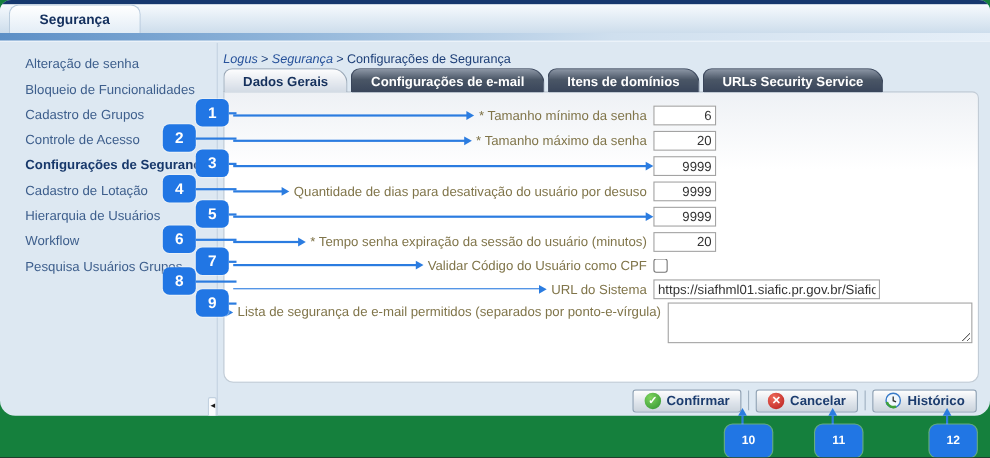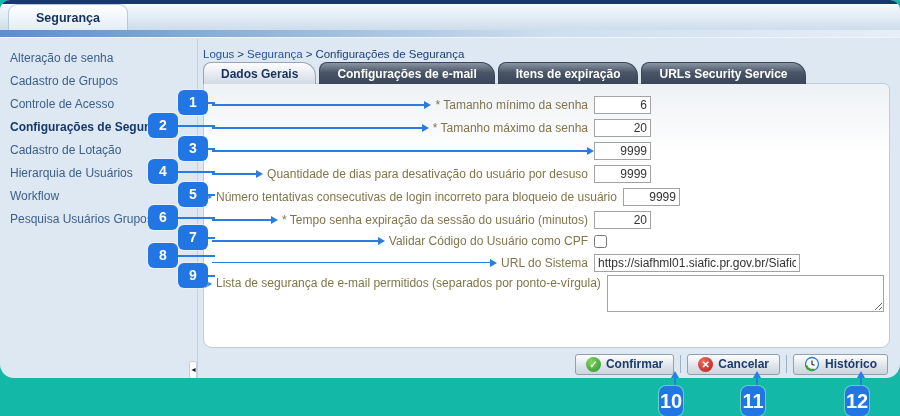--- a/index.html
+++ b/index.html
@@ -1,49 +1,49 @@
 <!DOCTYPE html>
 <html><head>
 <meta charset="utf-8">
 <style>
   * { margin:0; padding:0; box-sizing:border-box; }
   html,body { background:#000; }
   body { font-family:"Liberation Sans", sans-serif; }
-  #screen { position:relative; width:900px; height:416px; background:#14b8a6; overflow:hidden; }
+  #screen { position:relative; width:900px; height:416px; background:#15803d; overflow:hidden; }
 
   
   .window { position:absolute; left:0; top:0; width:900px; height:378px;
             background:#dde8f2; border-radius:10px 10px 14px 14px; overflow:hidden; }
   .topbar { position:absolute; left:0; top:0; width:100%; height:4px; background:#16386e; }
   .tabstrip { position:absolute; left:0; top:4px; width:100%; height:26px;
               background:linear-gradient(#f6fafd, #cdddec); }
   .win-tab { position:absolute; left:8px; bottom:0; height:26px; line-height:27px;
              padding:0 27px; background:linear-gradient(#ffffff, #e3edf6);
              border:1px solid #b6c9db; border-bottom:none; border-radius:9px 9px 0 0;
              font-size:12.5px; font-weight:bold; color:#14305e; }
   .band { position:absolute; left:0; top:30px; width:100%; height:8px;
           background:linear-gradient(to right, #5c8fc6 0%, #8fb4d9 28%, #cfdfee 62%, #e6eff8 100%);
           border-bottom:1px solid #eef4fa; }
 
   
   .sidebar { position:absolute; left:0; top:39px; width:197px; bottom:0; padding-top:8px; }
   .side-item { height:23px; line-height:23px; padding-left:10px; font-size:12px;
-               color:#3d5e8c; white-space:nowrap; cursor:pointer; }
+               color:#3d5e8c; white-space:nowrap; cursor:pointer;margin-left:13px; }
   .side-item.active { font-weight:bold; color:#17386b; }
   .vdivider { position:absolute; left:197px; top:39px; bottom:0; width:1px; background:#c2d1e0; }
   .splitter-handle { position:absolute; left:189px; top:361px; width:8px; height:18px;
                      background:#fafcfe; border:1px solid #c2d1e0; border-radius:2px;
                      font-size:7px; line-height:16px; text-align:center; color:#1a1a1a; cursor:pointer; }
 
   
   .main { position:absolute; left:203px; top:39px; right:7px; bottom:0; }
   .main-header { display:flex; justify-content:space-between; align-items:flex-end; height:21px; padding-right:2px; }
   .page-title { font-size:15px; font-weight:bold; color:#1b4ca3; }
   .breadcrumb { font-size:11.5px; color:#1c3e77; }
-  .breadcrumb .crumb-link { color:#27529b; cursor:pointer; }
+  .breadcrumb .crumb-link { color:#27529b; cursor:pointer;font-style:italic; }
   .breadcrumb .sep { margin:0 3px; }
 
   .tabs { display:flex; gap:3px; height:22px; margin-top:2px; position:relative; z-index:2; }
   .tab { line-height:22px; padding:0 17px; font-size:12px; font-weight:bold;
          border-radius:8px 14px 0 0; cursor:pointer; white-space:nowrap; }
   .tab.inactive { color:#ffffff; background:linear-gradient(#8b95a4, #4a5666 45%, #39455a);
                   border:1px solid #39455a; border-bottom:none; }
   .tab.active { color:#15305c; background:linear-gradient(#fdfdfe, #d2dae4);
                 border:1px solid #97a5b4; border-bottom:none; }
 
@@ -96,21 +96,21 @@
              z-index:30; box-shadow:0 0 0 1px rgba(255,255,255,0.35); }
   .callout.side::after { content:""; position:absolute; left:100%; top:50%; margin-top:-1px; height:2px;
                          background:#2b7ce0; }
   .callout.c-odd::after { width:7px; }
   .callout.c-even::after { width:37px; }
   .c1 { left:178px; top:90px; }  .c2 { left:148px; top:113px; }
   .c3 { left:178px; top:136px; } .c4 { left:148px; top:159px; }
   .c5 { left:178px; top:182px; } .c6 { left:148px; top:205px; }
   .c7 { left:178px; top:225px; } .c8 { left:148px; top:243px; }
   .c9 { left:178px; top:263px; }
-  .callout.bottom { width:24px; height:30px; line-height:30px; font-size:20px; border-radius:7px; }
+  .callout.bottom { width:43px; height:30px; line-height:30px; font-size:11px; border-radius:7px; }
   .c10 { left:659px; top:386px; } .c11 { left:741px; top:386px; } .c12 { left:845px; top:386px; }
   .uparrow-line { position:absolute; width:2px; height:8px; background:#2b7ce0; z-index:30; }
   .uparrow-head { position:absolute; width:0; height:0; border-bottom:7px solid #2b7ce0;
                   border-left:4.5px solid transparent; border-right:4.5px solid transparent; z-index:30; }
   .ua10-l { left:674px; top:378px; } .ua10-h { left:671px; top:371px; }
   .ua11-l { left:756px; top:378px; } .ua11-h { left:753px; top:371px; }
   .ua12-l { left:860px; top:378px; } .ua12-h { left:857px; top:371px; }
 </style>
 </head>
 <body>
@@ -118,20 +118,21 @@
 <div id="screen">
   <div class="window">
     <div class="topbar"></div>
     <div class="tabstrip">
       <div class="win-tab">Segurança</div>
     </div>
     <div class="band"></div>
 
     <div class="sidebar">
       <div class="side-item">Alteração de senha</div>
+      <div class="side-item">Bloqueio de Funcionalidades</div>
       <div class="side-item">Cadastro de Grupos</div>
       <div class="side-item">Controle de Acesso</div>
       <div class="side-item active">Configurações de Segurança</div>
       <div class="side-item">Cadastro de Lotação</div>
       <div class="side-item">Hierarquia de Usuários</div>
       <div class="side-item">Workflow</div>
       <div class="side-item">Pesquisa Usuários Grupos</div>
     </div>
     <div class="vdivider"></div>
     <div class="splitter-handle">◄</div>
@@ -139,21 +140,21 @@
     <div class="main">
       <div class="main-header">
         <div class="breadcrumb">
           <span class="crumb-link">Logus</span><span class="sep">&gt;</span><span class="crumb-link">Segurança</span><span class="sep">&gt;</span><span>Configurações de Segurança</span>
         </div>
       </div>
 
       <div class="tabs">
         <div class="tab active">Dados Gerais</div>
         <div class="tab inactive">Configurações de e-mail</div>
-        <div class="tab inactive">Itens de expiração</div>
+        <div class="tab inactive">Itens de domínios</div>
         <div class="tab inactive">URLs Security Service</div>
       </div>
 
       <div class="panel">
         <div class="frow">
           <div class="arrowzone"></div>
           <div class="flabel">* Tamanho mínimo da senha</div>
           <div class="fcell">
               <input type="text" class="inp-num" value="6" style="">
             </div>
@@ -173,21 +174,20 @@
         </div>
         <div class="frow">
           <div class="arrowzone"></div>
           <div class="flabel">Quantidade de dias para desativação do usuário por desuso</div>
           <div class="fcell">
               <input type="text" class="inp-num" value="9999" style="">
             </div>
         </div>
         <div class="frow">
           <div class="arrowzone"></div>
-          <div class="flabel">Número tentativas consecutivas de login incorreto para bloqueio de usuário</div>
           <div class="fcell">
               <input type="text" class="inp-num" value="9999" style="">
             </div>
         </div>
         <div class="frow">
           <div class="arrowzone"></div>
           <div class="flabel">* Tempo senha expiração da sessão do usuário (minutos)</div>
           <div class="fcell">
               <input type="text" class="inp-num" value="20" style="">
             </div>

